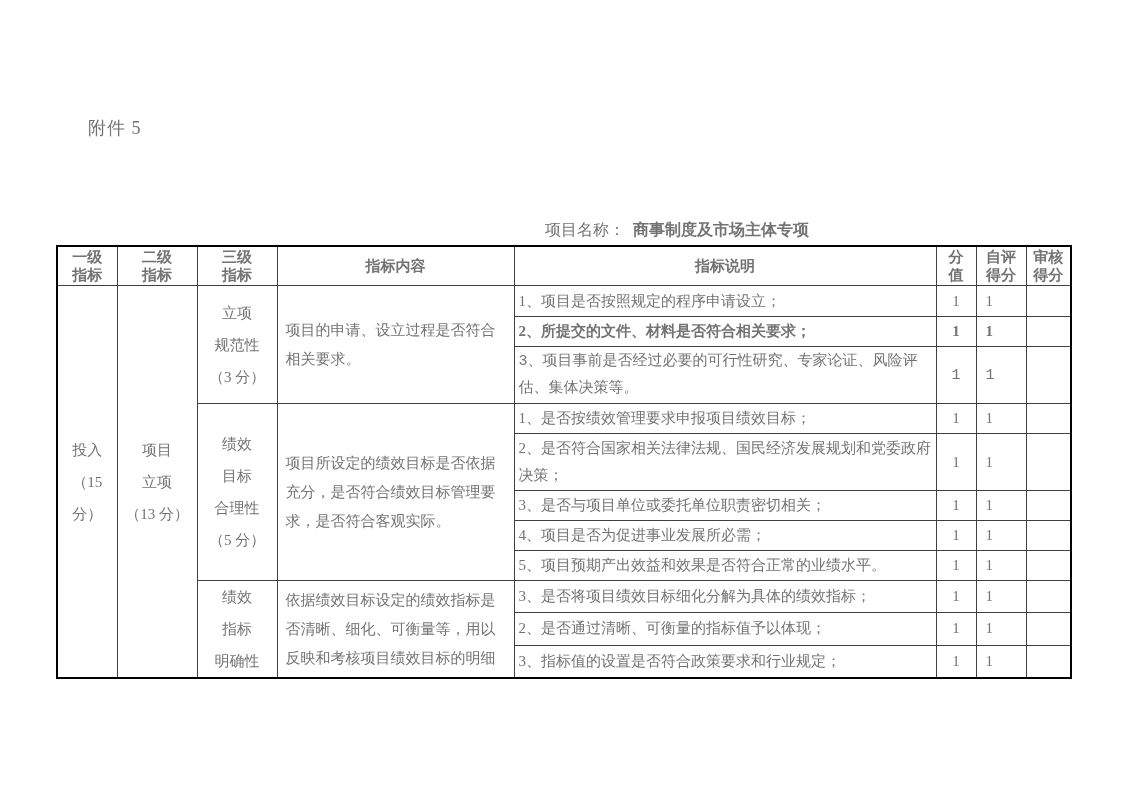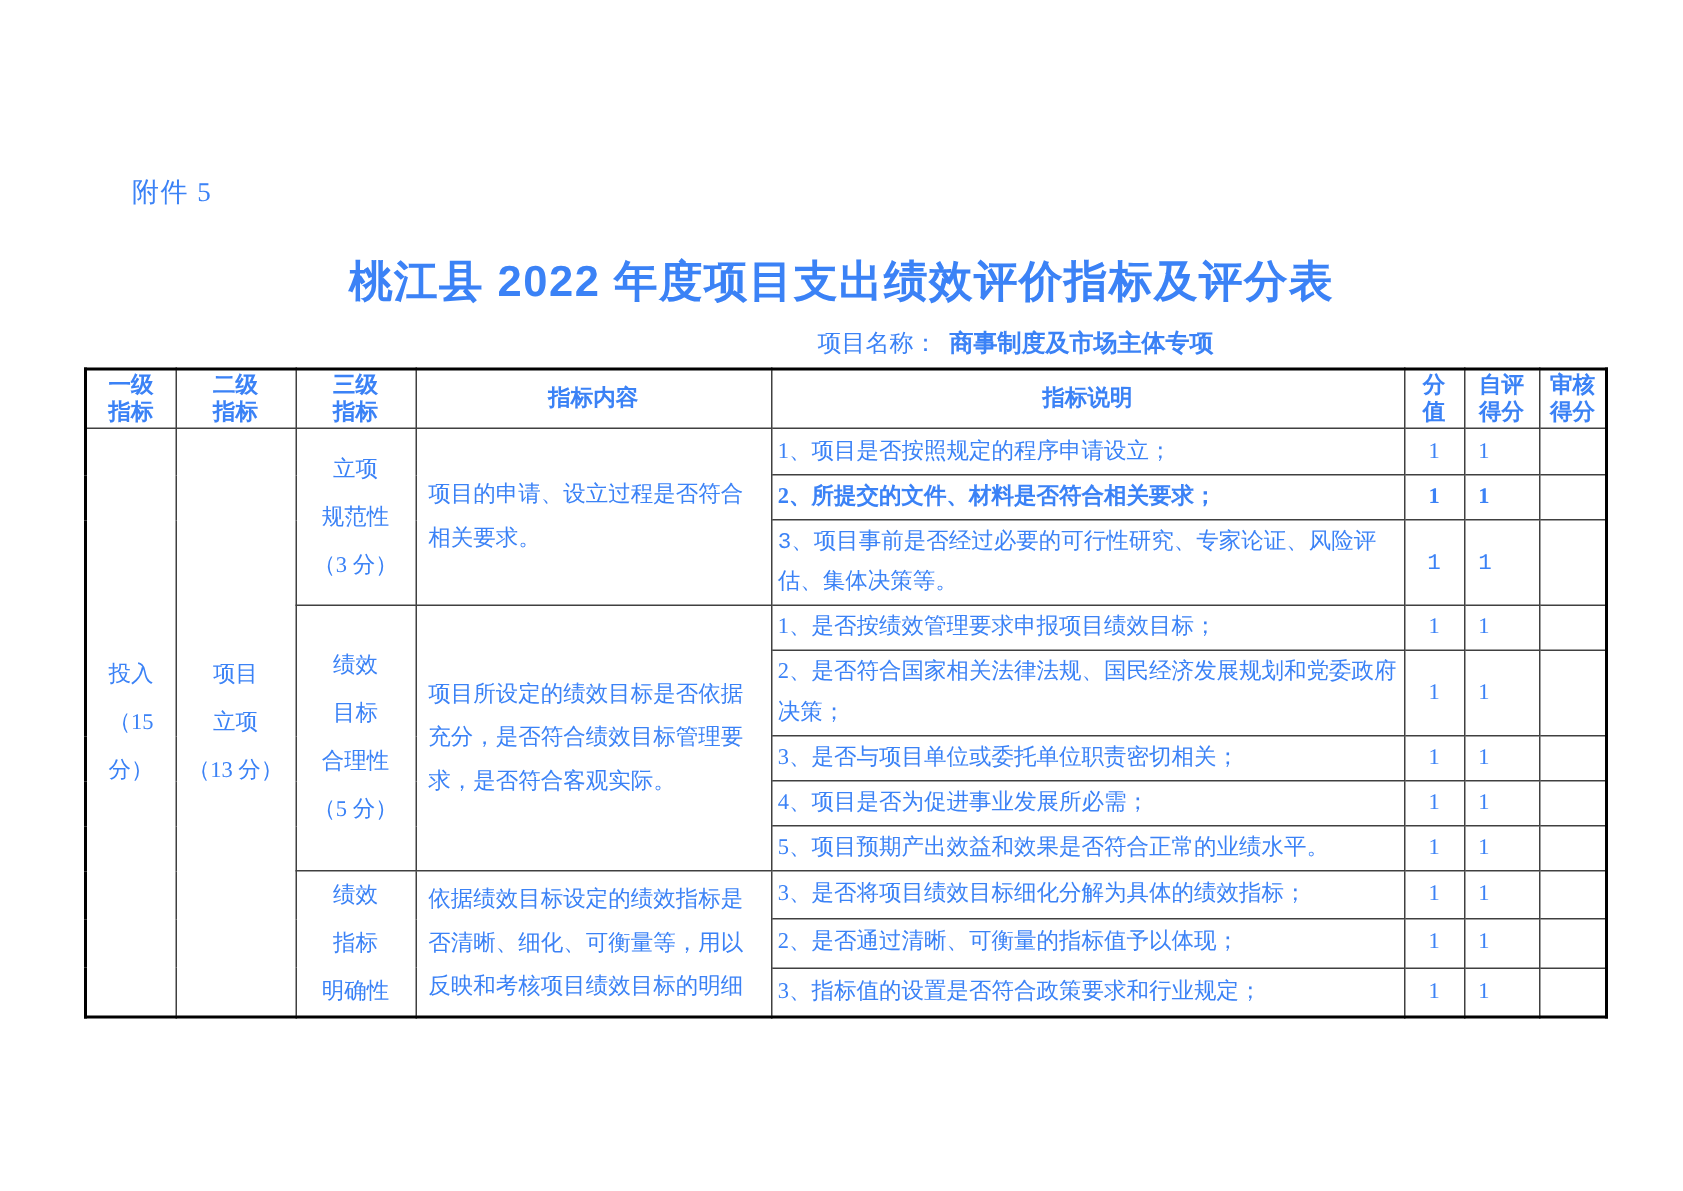--- a/index.html
+++ b/index.html
@@ -2,21 +2,21 @@
 <html><head>
 <meta charset="utf-8">
 <style>
   * { margin: 0; padding: 0; box-sizing: border-box; }
   html, body { background: #ffffff; }
   .page {
     position: relative;
     width: 1122px;
     height: 794px;
     background: #ffffff;
-    color: #3b82f6;
+    color: #737373;
     font-family: "Liberation Serif", "DejaVu Serif", serif;
     overflow: hidden;
   }
   .attachment {
     position: absolute;
     left: 88px;
     top: 116px;
     font-size: 18px;
     letter-spacing: 1px;
   }
@@ -102,21 +102,20 @@
   tr.h30 { height: 30px; }
   tr.h53 { height: 53px; }
 </style>
 </head>
 <body>
 
 <div class="page">
 
   <div class="attachment">附件 5</div>
 
-  <div class="doc-title">桃江县 2022 年度项目支出绩效评价指标及评分表</div>
 
   <div class="subtitle">
     <span class="sub-right"><span>项目名称：</span><span class="sub-value-bold">商事制度及市场主体专项</span></span>
   </div>
 
   <table class="eval">
     <colgroup>
       <col style="width:60px">
         <col style="width:80px">
         <col style="width:80px">

